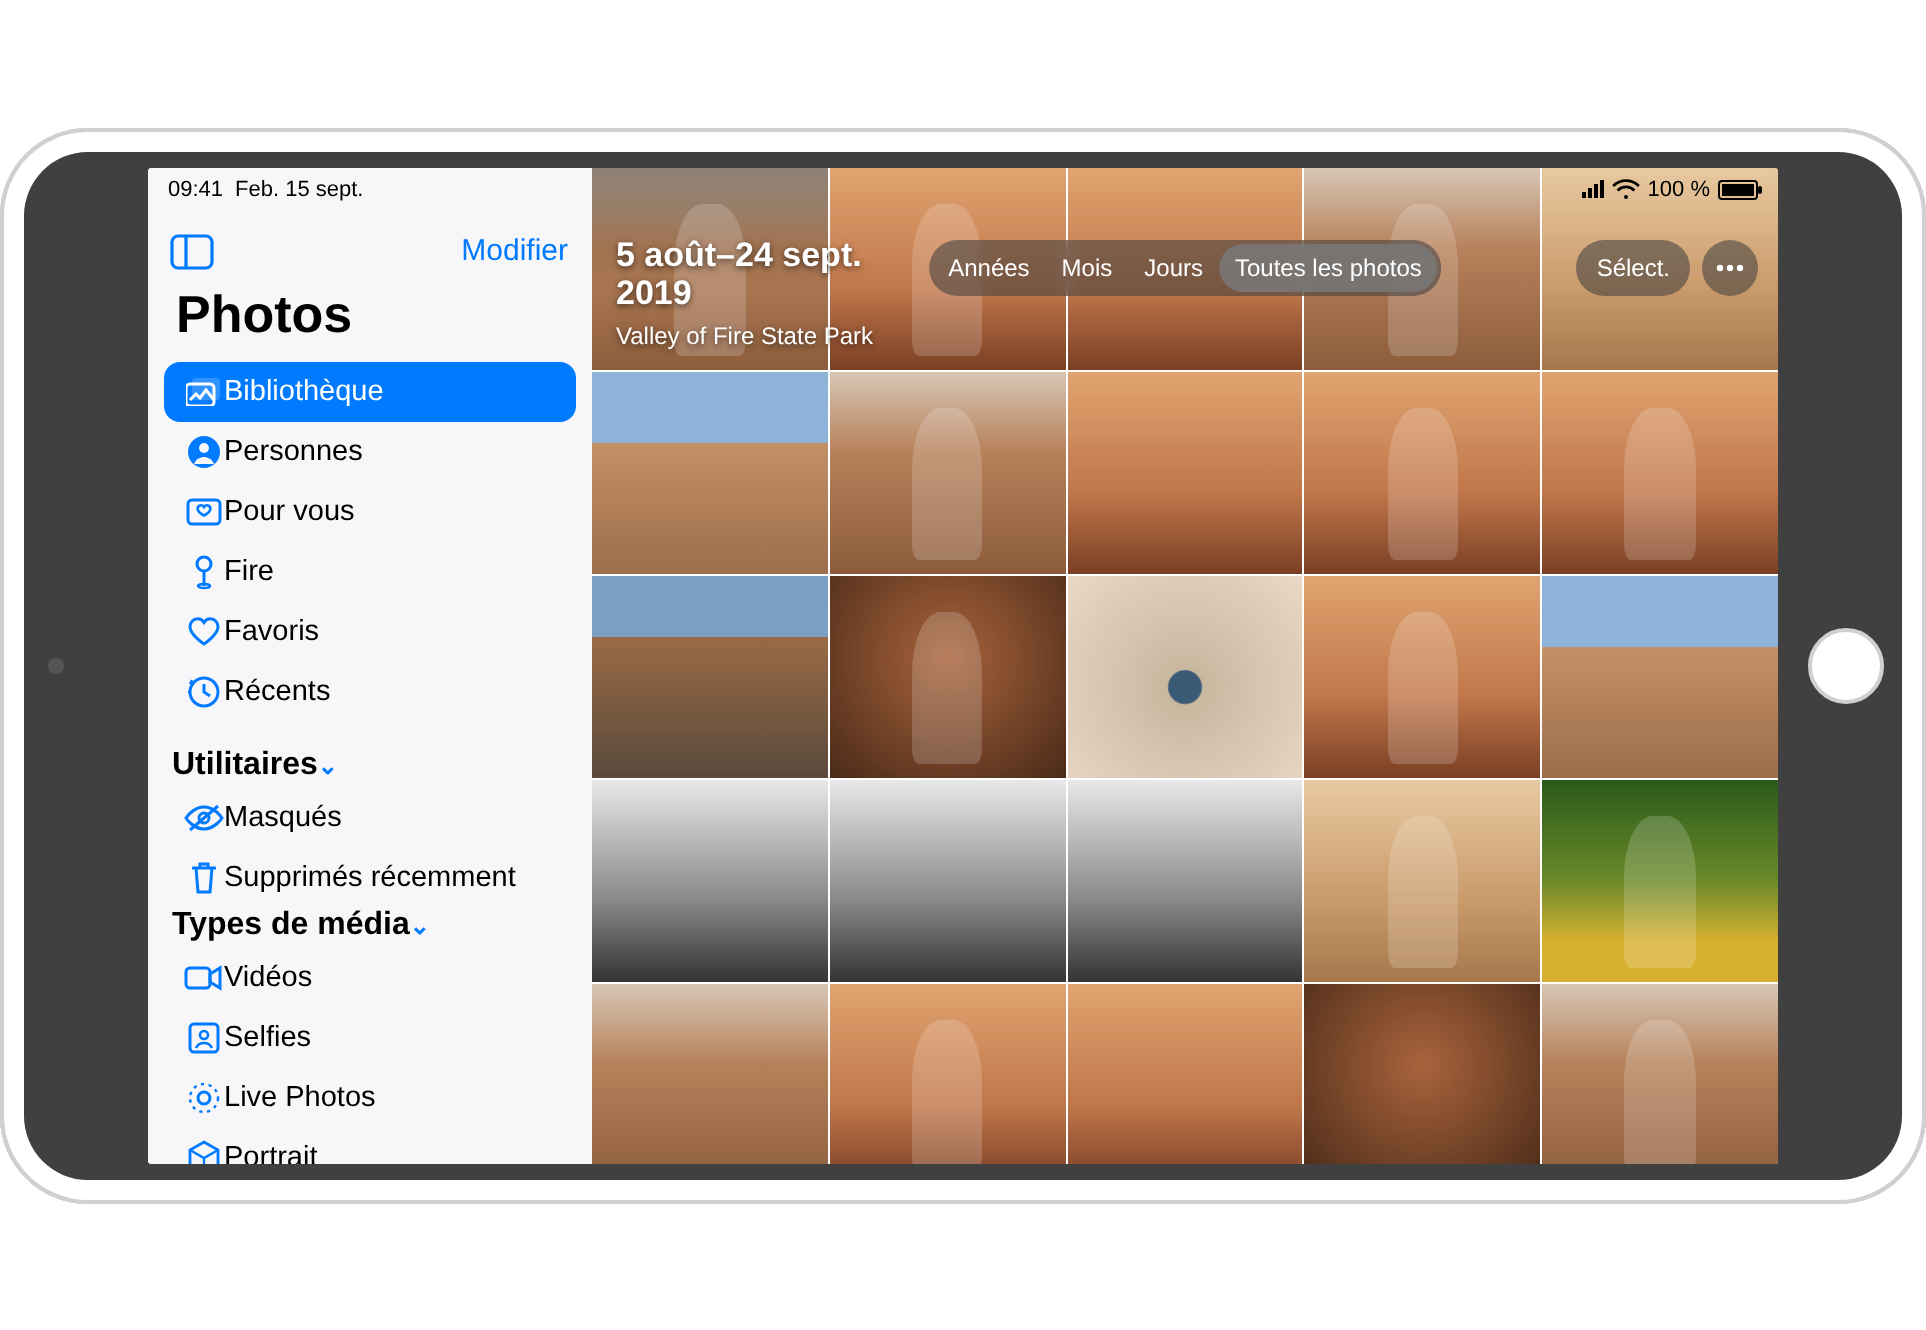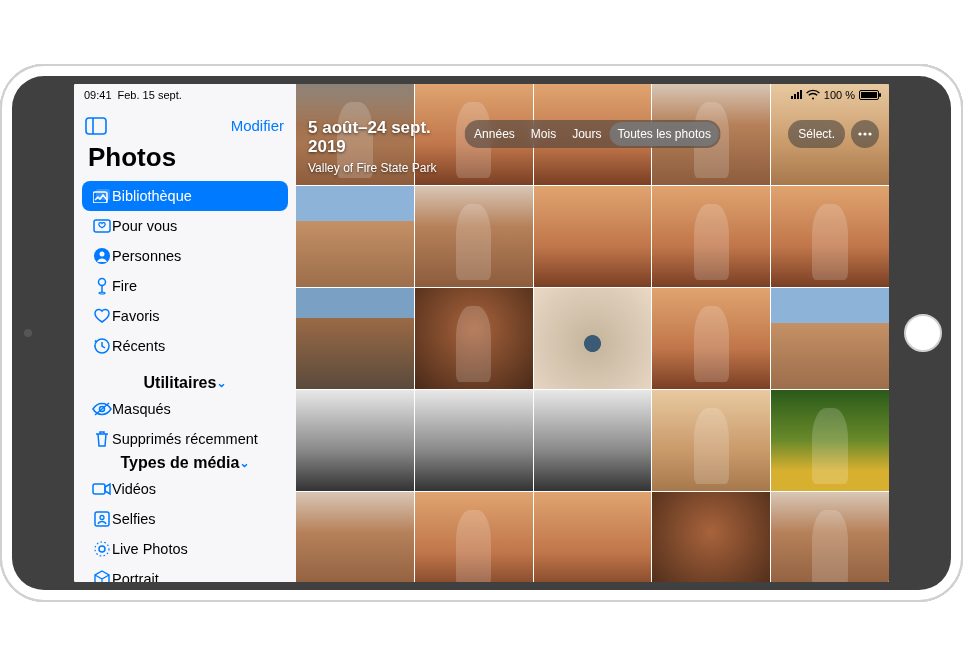--- a/index.html
+++ b/index.html
@@ -101,21 +101,21 @@
   .sb-item {
     display:flex; align-items:center; 
     height:30px; padding:0 10px; border-radius:8px;
     color:#000; font-size:14.5px;
     cursor:pointer;
   }
   .sb-item.active { background:#007aff; color:#fff;}
   .sb-item .ico { width:20px; display:flex;justify-content:center;color:#007aff; flex-shrink:0;}
   .sb-item.active .ico { color:#fff;}
   .sb-section {
-    display:flex; align-items:center; justify-content:center;
+    display:flex; align-items:center; justify-content:flex-start;
     padding: 6px 12px 2px 12px;
     font-size:16px; font-weight:600; color:#000;
     cursor:pointer;
   }
   .sb-section .chev { color:#007aff; font-size:12px;}
 
   
   .main { flex:1; position:relative; background:#fff; overflow:hidden;}
   .grid {
     display:grid;
@@ -226,36 +226,36 @@
               <svg width="18" height="14" viewBox="0 0 18 14">
                 <rect x="0" y="3" width="14" height="11" rx="2" fill="none" stroke="currentColor" stroke-width="1.5"></rect>
                 <rect x="3" y="0" width="14" height="11" rx="2" fill="currentColor" opacity=".18"></rect>
                 <path d="M2 11l3-3 2 2 3-4 4 5" fill="none" stroke="currentColor" stroke-width="1.5"></path>
               </svg>
             </span>
             <span>Bibliothèque</span>
           </li>
           <li class="sb-item">
             <span class="ico">
+              <svg width="18" height="18" viewBox="0 0 18 18">
+                <circle cx="9" cy="9" r="8" fill="currentColor"></circle>
+                <circle cx="9" cy="7" r="2.5" fill="#f7f7f9"></circle>
+                <path d="M4 15c1-2.5 3-3.5 5-3.5s4 1 5 3.5" fill="#f7f7f9"></path>
+              </svg>
+            </span>
+            <span>Personnes</span>
+          </li>
+          <li class="sb-item">
+            <span class="ico">
               <svg width="18" height="14" viewBox="0 0 18 14">
                 <rect x="1" y="1" width="16" height="12" rx="2" fill="none" stroke="currentColor" stroke-width="1.5"></rect>
                 <path d="M9 4.5c-.9-1.4-3.2-1-3.2.9 0 1.6 3.2 3.4 3.2 3.4s3.2-1.8 3.2-3.4c0-1.9-2.3-2.3-3.2-.9z" fill="none" stroke="currentColor" stroke-width="1.3"></path>
               </svg>
             </span>
             <span>Pour vous</span>
-          </li>
-          <li class="sb-item">
-            <span class="ico">
-              <svg width="18" height="18" viewBox="0 0 18 18">
-                <circle cx="9" cy="9" r="8" fill="currentColor"></circle>
-                <circle cx="9" cy="7" r="2.5" fill="#f7f7f9"></circle>
-                <path d="M4 15c1-2.5 3-3.5 5-3.5s4 1 5 3.5" fill="#f7f7f9"></path>
-              </svg>
-            </span>
-            <span>Personnes</span>
           </li>
           <li class="sb-item">
             <span class="ico">
               <svg width="18" height="18" viewBox="0 0 18 18">
                 <circle cx="9" cy="5" r="3.5" fill="none" stroke="currentColor" stroke-width="1.5"></circle>
                 <line x1="9" y1="8.5" x2="9" y2="16" stroke="currentColor" stroke-width="1.5"></line>
                 <ellipse cx="9" cy="16" rx="3" ry="1" fill="none" stroke="currentColor" stroke-width="1.2"></ellipse>
               </svg>
             </span>
             <span>Fire</span>

